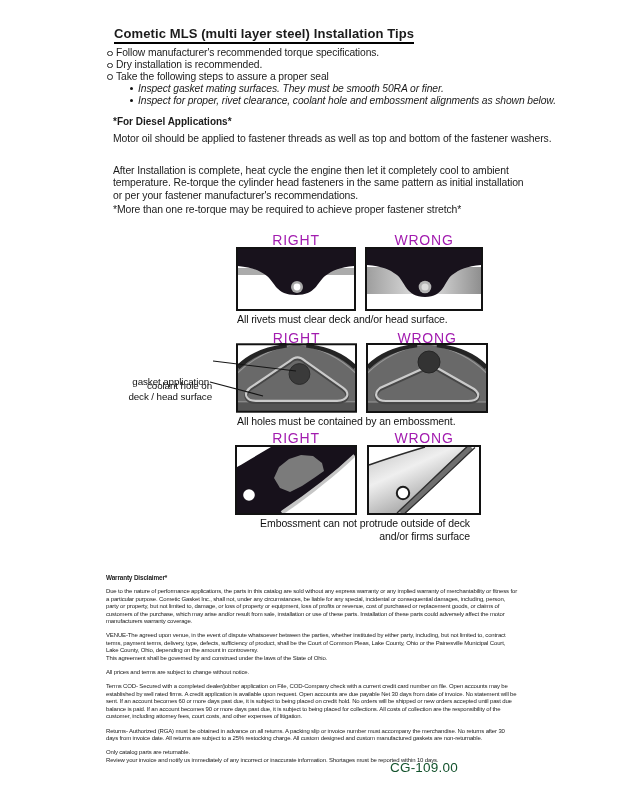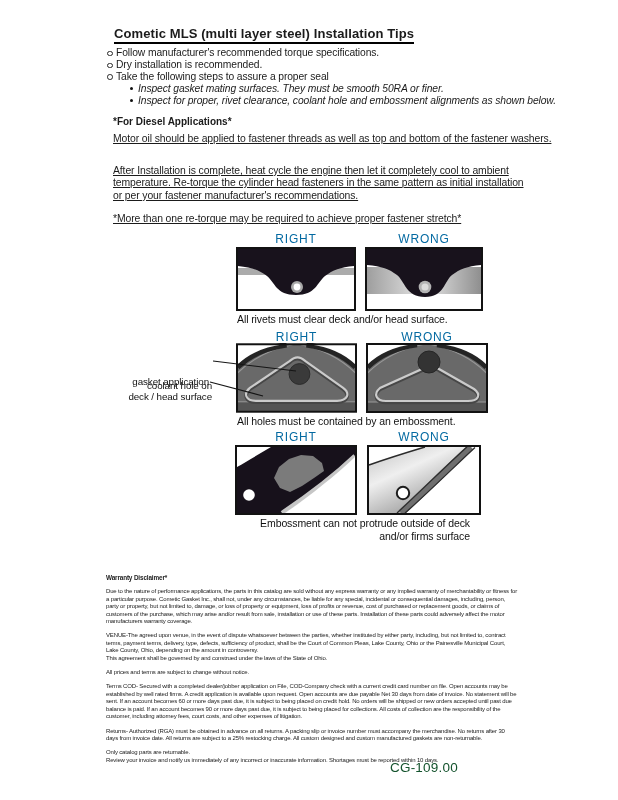--- a/index.html
+++ b/index.html
@@ -6,23 +6,23 @@
   .page{position:relative;width:618px;height:800px;background:#ffffff;overflow:hidden;
         font-family:"Liberation Sans","DejaVu Sans",sans-serif;color:#1b1b1b;margin:0 auto;}
   .title{position:absolute;left:113px;top:25px;font-size:13px;font-weight:700;margin:1px;
          letter-spacing:0.1px;border-bottom:2px solid #000;padding-bottom:1px;white-space:nowrap;}
   .bullets{position:absolute;left:107px;top:47px;width:500px;font-size:10.3px;line-height:11.9px;letter-spacing:-0.1px;}
   .b-item{position:relative;padding-left:9px;white-space:nowrap;}
   .b-item.sub{margin-left:22px;font-style:italic;}
   .bullet-o{position:absolute;left:0;top:3.6px;width:3.6px;height:3.6px;border:1px solid #2a2a2a;border-radius:50%;}
   .bullet-f{position:absolute;left:1px;top:4.2px;width:3.4px;height:3.4px;background:#111;border-radius:50%;}
   .diesel-head{position:absolute;left:113px;top:116px;font-size:10px;font-weight:700;}
-  .para{position:absolute;left:113px;font-size:10.4px;line-height:12.4px;letter-spacing:-0.1px;text-decoration:underline;}
+  .para{position:absolute;left:113px;font-size:10.4px;line-height:12.4px;letter-spacing:-0.1px;}
   .para .line{white-space:nowrap;}
-  .dlabel{position:absolute;font-size:12px;letter-spacing:0.8px;color:#0369a1;text-align:center;}
+  .dlabel{position:absolute;font-size:14px;letter-spacing:0.8px;color:#a21caf;text-align:center;}
   .dbox{position:absolute;}
   .dbox svg{display:block;}
   .caption{position:absolute;font-size:10.5px;line-height:13px;letter-spacing:-0.1px;color:#111;text-align:right;}
   .ann{position:absolute;font-size:9.8px;line-height:10.6px;text-align:right;color:#101010;letter-spacing:-0.1px;}
   .leader{position:absolute;left:90px;top:330px;pointer-events:none;}
   .disclaimer{position:absolute;left:106px;top:574px;width:412px;font-size:6px;line-height:7.4px;
               letter-spacing:-0.15px;color:#222;}
   .disclaimer .dhead{font-weight:700;margin:0 0 7px 0;font-size:6.4px;}
   .disc-block{margin:0 0 7px 0;}
   .disc-block p{margin:0;}
@@ -46,21 +46,21 @@
   <div class="diesel-head">*For Diesel Applications*</div>
 
   <div class="para" style="top:133px;">
     <div class="line">Motor oil should be applied to fastener threads as well as top and bottom of the fastener washers.</div>
   </div>
   <div class="para" style="top:165px;">
     <div class="line">After Installation is complete, heat cycle the engine then let it completely cool to ambient</div>
     <div class="line">temperature. Re-torque the cylinder head fasteners in the same pattern as initial installation</div>
     <div class="line">or per your fastener manufacturer's recommendations.</div>
   </div>
-  <div class="para" style="top:204px;margin-top:9px;">
+  <div class="para" style="top:204px;">
     <div class="line">*More than one re-torque may be required to achieve proper fastener stretch*</div>
   </div>
 
   <div class="dlabel" style="left:236px;top:232px;width:120px;">RIGHT</div>
   <div class="dlabel" style="left:365px;top:232px;width:118px;">WRONG</div>
 
   <div class="dbox" style="left:236px;top:247px;">
     <svg width="120" height="64" viewBox="0 0 120 64">
       <rect x="1" y="1" width="118" height="62" fill="#ffffff"></rect>
       <rect x="2" y="21" width="116" height="7" fill="#ababab"></rect>

